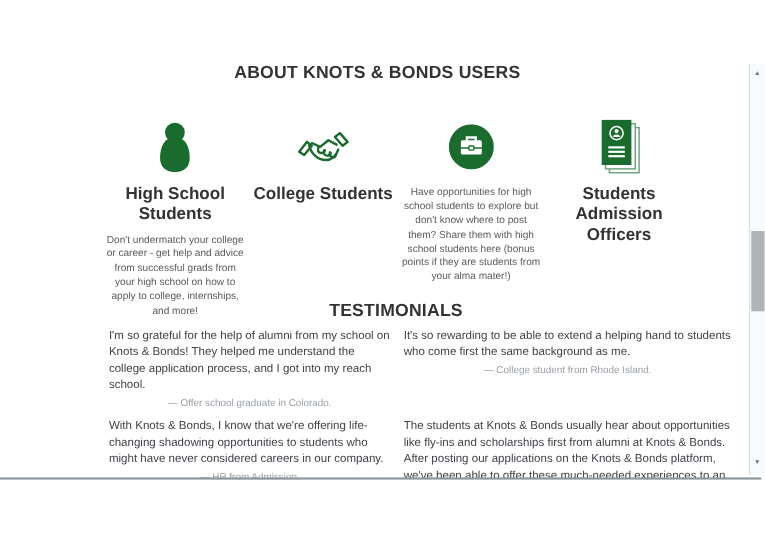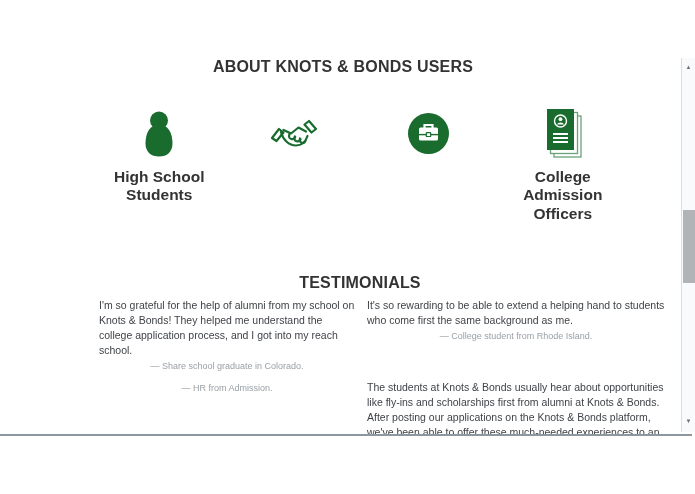--- a/index.html
+++ b/index.html
@@ -66,80 +66,84 @@
 
     <div class="group-col">
       <div class="icon-box">
         <svg width="40" height="47" viewBox="0 0 40 47">
           <circle cx="20" cy="10.5" r="9" fill="#196b2e"></circle>
           <path d="M20 14.5 C 11 14.5 6.5 23 6.5 33.5 C 6.5 42 12 46.5 20 46.5 C 28 46.5 33.5 42 33.5 33.5 C 33.5 23 29 14.5 20 14.5 Z" fill="#196b2e"></path>
         </svg>
       </div>
       <h3 class="col-title">High School
 Students</h3>
+      <p class="col-desc">Don't undermatch your college or career - get help and advice from successful grads from your high school on how to apply to college, internships, and more!</p>
     </div>
 
     <div class="group-col">
       <div class="icon-box">
         <svg width="48" height="36" viewBox="0 0 48 36" fill="none" stroke="#196b2e" stroke-width="2.2" stroke-linecap="round" stroke-linejoin="round">
           <path d="M2 23 L9 14 L13.5 17.5 L6.5 26 Z"></path>
           <path d="M46 14 L39 6 L34.5 9.5 L41.5 17.5 Z"></path>
           <path d="M11 17 C 13 25 19 30.5 26 30.5 C 31.5 30.5 35.5 27 37.5 21"></path>
           <path d="M13.5 15 L21 18.5 L28.5 12.5 L36 16.5"></path>
           <path d="M19.5 19 q-1.5 4 1.8 5 q3 0.8 4 -2"></path>
           <path d="M24.8 21.5 q-1.5 3.8 1.8 4.8 q3 0.8 4 -2"></path>
           <path d="M30 23.5 q-1.2 3.2 1.8 4.2 q2.6 0.8 3.6 -1.6"></path>
         </svg>
       </div>
+      <h3 class="col-title">College Students</h3>
     </div>
 
     <div class="group-col">
       <div class="icon-box">
         <svg width="41" height="41" viewBox="0 0 41 41">
           <circle cx="20.5" cy="20.5" r="20.5" fill="#196b2e"></circle>
           <path d="M16.5 15 v-3 h8 v3" fill="none" stroke="#ffffff" stroke-width="2.2"></path>
           <rect x="11" y="14.5" width="19" height="13" rx="1.5" fill="#ffffff"></rect>
           <line x1="11" y1="21.6" x2="30" y2="21.6" stroke="#196b2e" stroke-width="1.4"></line>
           <rect x="18.3" y="19.7" width="4.4" height="3.8" rx="0.6" fill="#ffffff" stroke="#196b2e" stroke-width="1.2"></rect>
         </svg>
       </div>
+      <p class="col-desc">Have opportunities for high school students to explore but don't know where to post them? Share them with high school students here (bonus points if they are students from your alma mater!)</p>
     </div>
 
     <div class="group-col">
       <div class="icon-box">
         <svg width="41" height="55" viewBox="0 0 41 55">
           <rect x="12" y="10" width="27" height="41" fill="#ffffff" stroke="#6aa27c" stroke-width="1.3"></rect>
           <rect x="8.5" y="6.5" width="27" height="41" fill="#ffffff" stroke="#6aa27c" stroke-width="1.3"></rect>
           <rect x="5" y="3" width="27" height="41" fill="#196b2e"></rect>
           <circle cx="18.5" cy="15" r="6" fill="none" stroke="#ffffff" stroke-width="1.4"></circle>
           <circle cx="18.5" cy="13.2" r="1.9" fill="#ffffff"></circle>
           <path d="M15 18.6 a3.6 2.9 0 0 1 7 0 z" fill="#ffffff"></path>
           <rect x="11" y="27" width="15" height="2" fill="#ffffff"></rect>
           <rect x="11" y="31" width="15" height="2" fill="#ffffff"></rect>
           <rect x="11" y="35" width="15" height="2" fill="#ffffff"></rect>
         </svg>
       </div>
-      <h3 class="col-title">College Admission
+      <h3 class="col-title">Students Admission
 Officers</h3>
     </div>
 
   </div>
 
   <h2 class="testi-title">TESTIMONIALS</h2>
 
   <div class="quotes">
     <div class="quote">
       <p class="q-text">I'm so grateful for the help of alumni from my school on Knots &amp; Bonds! They helped me understand the college application process, and I got into my reach school.</p>
-      <p class="q-attr">— Share school graduate in Colorado.</p>
+      <p class="q-attr">— Offer school graduate in Colorado.</p>
     </div>
     <div class="quote">
       <p class="q-text">It's so rewarding to be able to extend a helping hand to students who come first the same background as me.</p>
       <p class="q-attr">— College student from Rhode Island.</p>
     </div>
     <div class="quote">
+      <p class="q-text">With Knots &amp; Bonds, I know that we're offering life-changing shadowing opportunities to students who might have never considered careers in our company.</p>
       <p class="q-attr">— HR from Admission.</p>
     </div>
     <div class="quote">
       <p class="q-text">The students at Knots &amp; Bonds usually hear about opportunities like fly-ins and scholarships first from alumni at Knots &amp; Bonds. After posting our applications on the Knots &amp; Bonds platform, we've been able to offer these much-needed experiences to an increased amount of students.</p>
       <p class="q-attr"></p>
     </div>
   </div>
 
 </div>
 

